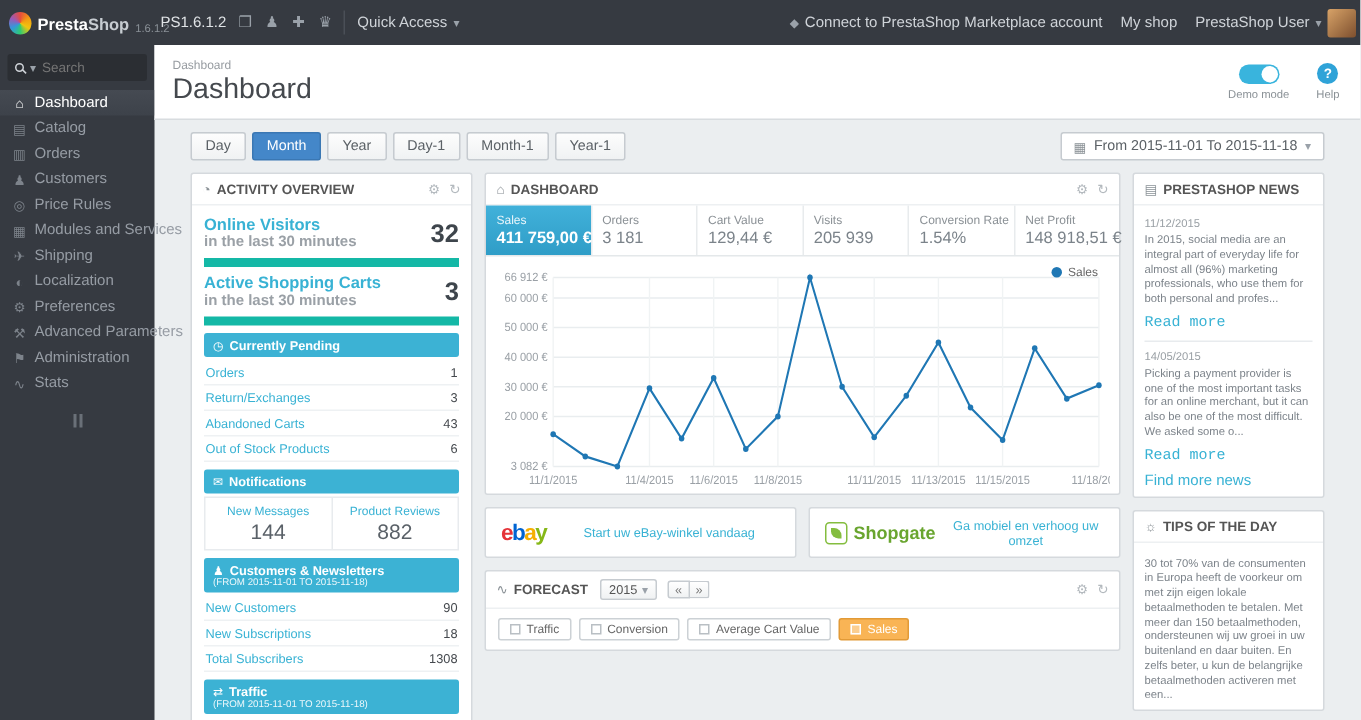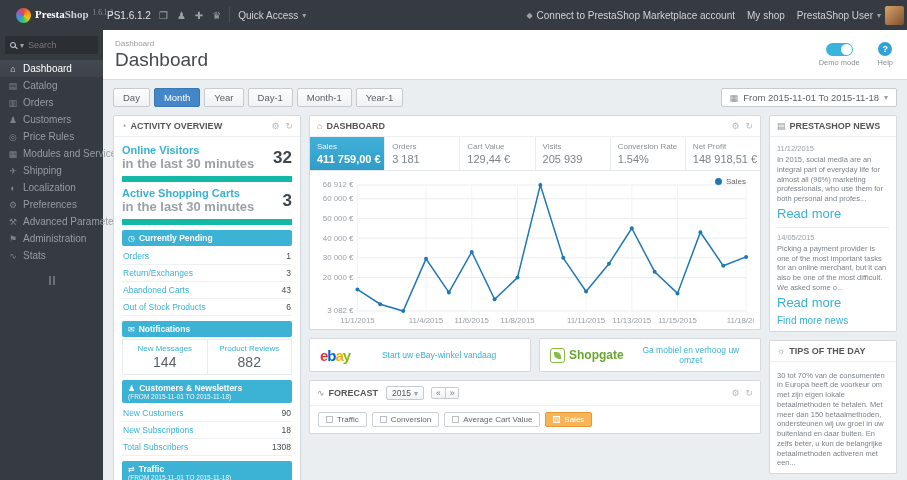--- a/index.html
+++ b/index.html
@@ -6,21 +6,21 @@
   html, body { overflow: hidden; }
   body {
     width: 907px; height: 480px;
     font-family: "Liberation Sans", sans-serif;
     background: #ebeef0; color: #555;
   }
   .app { display: flex; flex-direction: column; width: 907px; height: 480px; }
 
   
   .topbar { height: 30px; background: #363a41; display: flex; align-items: center; color: #cfd3d8; font-size: 10px; flex-shrink: 0; }
-  .logo-area { width: 103px; flex-shrink: 0; display: flex; align-items: flex-start; gap: 4px; padding: 0 4px 0 16px; cursor: pointer; font-family: Liberation Serif, serif; }
+  .logo-area { width: 103px; flex-shrink: 0; display: flex; align-items: flex-end; gap: 4px; padding: 0 4px 0 6px; cursor: pointer; }
   .logo-circle { width: 15px; height: 15px; border-radius: 50%; flex-shrink: 0;
     background: conic-gradient(#e84c3d,#f39c12,#f1c40f,#2ecc71,#3498db,#9b59b6,#e84c3d); }
   .brand { font-size: 11px; font-weight: bold; color: #fff; white-space: nowrap; }
   .brand .shop { color: #c7ccd1; }
   .version { font-size: 7.5px; color: #8a9097; }
   .shopname { font-size: 10px; color: #e0e3e6; margin: 0 8px 0 4px; cursor: pointer; }
   .topbar-icons { display: flex; gap: 9px; color: #9aa1a9; font-size: 10px; align-items: center; }
   .topbar-icons span { cursor: pointer; }
   .tb-divider { width: 1px; height: 16px; background: #4a4f57; margin: 0 8px; }
   .quick-access { display: flex; gap: 4px; align-items: center; color: #cfd3d8; cursor: pointer; }
@@ -54,21 +54,21 @@
   .page-header { height: 50px; background: #fff; border-bottom: 1px solid #d8dcdf; display: flex; align-items: center; flex-shrink: 0; }
   .ph-left { padding-left: 12px; display: flex; flex-direction: column; gap: 1px; }
   .breadcrumb { font-size: 8px; color: #979ca1; }
   .page-title { font-size: 19px; color: #45494e; font-weight: 400; }
   .ph-right { margin-left: auto; display: flex; gap: 18px; align-items: center; padding-right: 14px; }
   .ctrl-stack { display: flex; flex-direction: column; align-items: center; gap: 2px; font-size: 7.5px; color: #8a9196; }
   .toggle { width: 27px; height: 13px; background: #39b4dd; border-radius: 7px; position: relative; cursor: pointer; }
   .toggle .knob { position: absolute; right: 1px; top: 1px; width: 11px; height: 11px; border-radius: 50%; background: #fff; }
   .help-circle { width: 14px; height: 14px; border-radius: 50%; background: #2fa3d8; color: #fff; font-size: 9px; font-weight: bold; display: flex; align-items: center; justify-content: center; cursor: pointer; }
 
-  .content { flex: 1; overflow: hidden; padding: 8px 10px; }
+  .content { flex: 1; overflow: hidden; padding: 8px 24px; }
 
   
   .filter-row { display: flex; align-items: center; gap: 4px; }
   .fbtn { font-size: 9.5px; padding: 3px 9px; background: linear-gradient(#fdfdfd,#f0f2f3); border: 1px solid #c6cbd0; border-radius: 2px; color: #5b6166; cursor: pointer; font-family: inherit; }
   .fbtn.active { background: #4487c9; border-color: #3a77b3; color: #fff; }
   .daterange { margin-left: auto; display: flex; align-items: center; gap: 5px; font-size: 9.5px; padding: 3px 8px; background: #fff; border: 1px solid #c6cbd0; border-radius: 2px; color: #5b6166; cursor: pointer; }
   .cal-icon { color: #8a9196; font-size: 9px; }
 
   
   .columns { display: flex; gap: 8px; margin-top: 8px; align-items: flex-start; }
@@ -79,21 +79,21 @@
   .panel-header { display: flex; align-items: center; gap: 4px; padding: 5px 7px; font-size: 9px; font-weight: bold; color: #555; border-bottom: 1px solid #edf0f2; }
   .ph-icon { color: #8a9196; font-size: 9px; font-weight: normal; }
   .ph-actions { margin-left: auto; display: flex; gap: 6px; color: #b3b9be; font-size: 9px; font-weight: normal; }
   .ph-actions span { cursor: pointer; }
 
   
   .act-body { padding: 2px 8px 8px; }
   .stat-row { display: flex; align-items: center; justify-content: space-between; padding: 5px 0; border-bottom: 6px solid #14b8a6; font-weight: bold; }
   .stat-row:last-of-type { border-bottom: none; }
   .stat-label { color: #38b2d4; font-size: 11px; cursor: pointer; }
-  .stat-sub { color: #9aa0a6; font-size: 13px; }
+  .stat-sub { color: #9aa0a6; font-size: 10px; }
   .stat-value { font-size: 17px; color: #3e454c; }
   .sec-bar { background: #3cb2d4; color: #fff; border-radius: 2px; padding: 3px 6px; font-size: 8.5px; font-weight: bold; display: flex; align-items: center; gap: 4px; margin: 5px 0 2px; }
   .sec-bar.two { flex-direction: column; align-items: flex-start; gap: 0; }
   .sec-bar .bar-title { display: flex; align-items: center; gap: 4px; }
   .sec-bar .sub { font-weight: normal; font-size: 6.5px; opacity: .9; }
   .bar-icon { font-size: 8px; font-weight: normal; }
   .data-row { display: flex; justify-content: space-between; align-items: center; padding: 3px 1px; border-bottom: 1px solid #eef1f3; font-size: 8.5px; }
   .data-row .lbl { color: #38b2d4; cursor: pointer; }
   .data-row .val { color: #45494e; }
   .notif-cells { display: flex; border: 1px solid #e8ebee; margin-top: 2px; }
@@ -141,21 +141,21 @@
   .toggle-btn { display: flex; align-items: center; gap: 4px; border: 1px solid #ccd1d5; border-radius: 2px; padding: 2px 7px; font-size: 8px; color: #666; background: #fff; cursor: pointer; font-family: inherit; }
   .toggle-btn .box { width: 7px; height: 7px; border: 1px solid #b9bfc4; background: #fff; flex-shrink: 0; }
   .toggle-btn.active { background: #f9b455; border-color: #e29a37; color: #fff; }
   .toggle-btn.active .box { border-color: #fff; background: rgba(255,255,255,.35); }
 
   
   .news-body { padding: 5px 7px; }
   .news-title { color: #2fa3d8; font-size: 8.5px; font-weight: bold; line-height: 1.25; cursor: pointer; }
   .news-date { font-size: 7.5px; color: #9aa0a5; margin: 2px 0; }
   .news-excerpt { font-size: 7.5px; color: #7c838a; line-height: 1.3; }
-  .read-more { color: #38b2d4; font-size: 13px; margin-top: 1px; display: inline-block; cursor: pointer; }
+  .read-more { color: #38b2d4; font-size: 10px; margin-top: 1px; display: inline-block; cursor: pointer; font-family: Liberation Mono, monospace; }
   .news-divider { border-top: 1px solid #e8ebee; margin: 5px 0; }
   .find-more { color: #38b2d4; font-size: 10px; margin-top: 4px; display: block; cursor: pointer; }
   .tips { margin-top: 8px; }
   .tips-body { padding: 5px 7px; }
   .tips-top { display: flex; gap: 5px; align-items: flex-start; }
   .tips-heading { flex: 1; font-size: 8.5px; font-weight: bold; color: #4a4e53; line-height: 1.25; }
   .ingenico { text-align: right; flex-shrink: 0; }
   .ingenico .name { font-size: 11px; font-weight: bold; color: #3c3c3c; letter-spacing: -0.5px; line-height: 1; }
   .ingenico .swoosh { display: block; height: 3px; border-bottom: 2px solid #e63312; border-radius: 0 0 60% 60%/0 0 100% 100%; margin: 1px 0 1px 10px; }
   .ingenico .sub { font-size: 5.5px; color: #e63312; }

